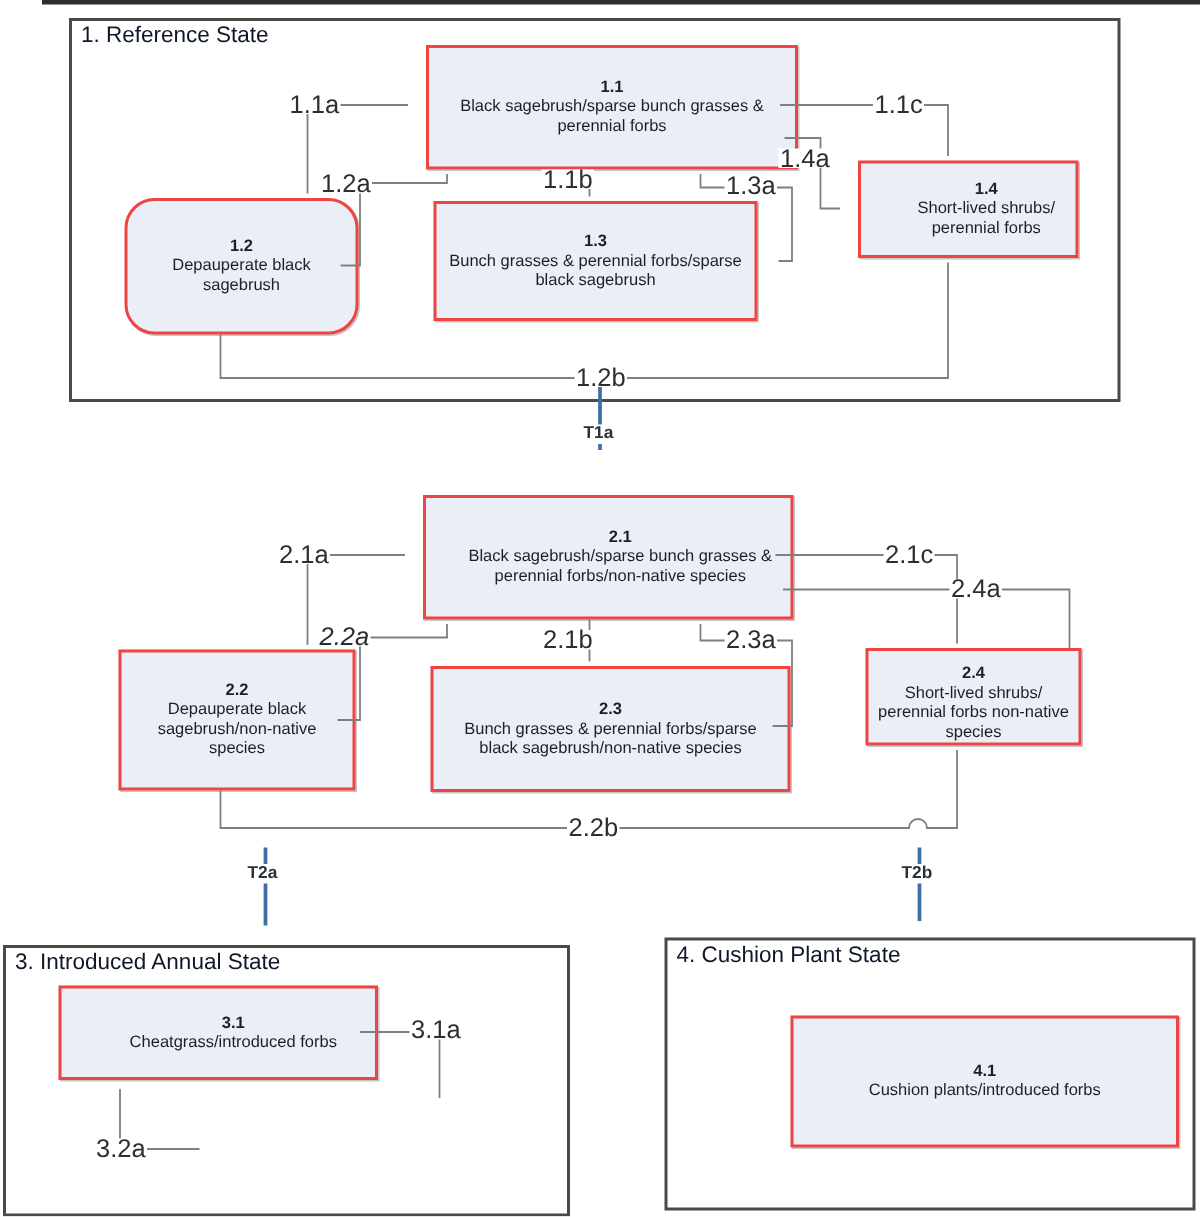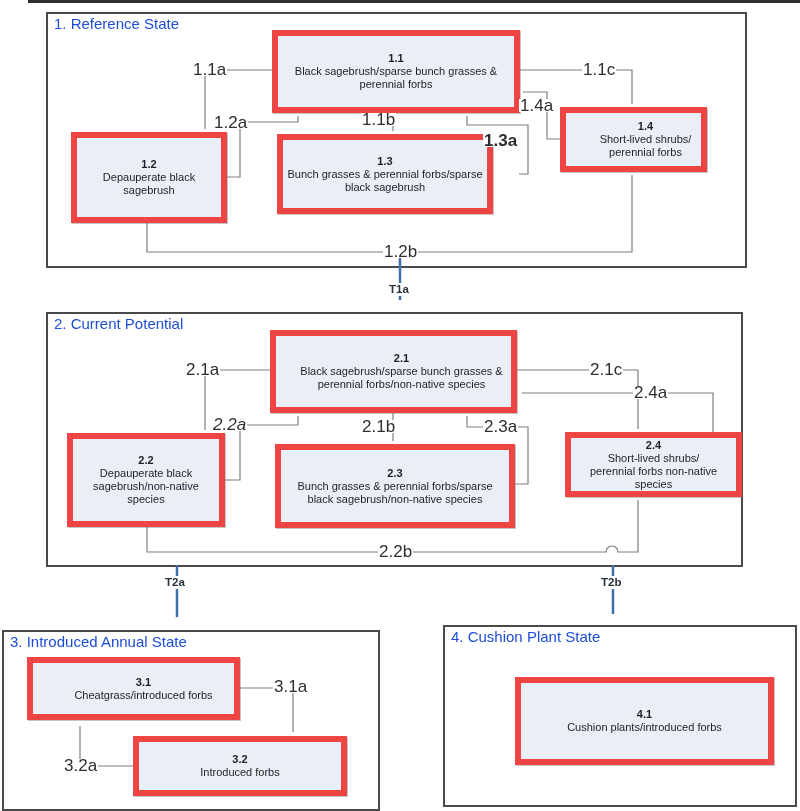--- a/index.html
+++ b/index.html
@@ -1,58 +1,55 @@
 <!DOCTYPE html>
 <html><head>
 <meta charset="utf-8">
 <style>
   html,body{margin:0;padding:0;background:#fff;}
   #diagram{position:relative;width:800px;height:811px;background:#ffffff;
            font-family:"Liberation Sans",sans-serif;overflow:hidden;}
   .page-rule{position:absolute;background:#2f2f2f;}
   .state{position:absolute;border:2px solid #4a4a4a;background:#ffffff;z-index:1;box-sizing:border-box;}
-  .state-title{position:absolute;top:1px;left:6px;font-size:15px;color:#1d4ed8;white-space:nowrap;}
-  .node{position:absolute;border:6px solid #ef4444;background:#e9eef7;z-index:2;box-sizing:border-box;
+  .state-title{position:absolute;top:1px;left:6px;font-size:15px;color:#0f172a;white-space:nowrap;}
+  .node{position:absolute;border:2px solid #ef4444;background:#e9eef7;z-index:2;box-sizing:border-box;
         display:flex;flex-direction:column;justify-content:center;align-items:center;text-align:center;
-        font-size:11px;line-height:13px;color:#1f1f1f;box-shadow:1px 1px 0 rgba(90,90,90,.35);}
+        font-size:11px;line-height:13px;color:#1f1f1f;box-shadow:1px 1px 0 rgba(90,90,90,.35);margin-left:12px;}
   .node .code{font-weight:bold;}
   svg.connectors{position:absolute;left:0;top:0;z-index:3;pointer-events:none;}
   svg.connectors path{fill:none;}
   .thin{stroke:#7f7f7f;stroke-width:1.2;}
   .thick{stroke:#3e6ea5;stroke-width:2.5;}
   .plabel{position:absolute;z-index:4;background:#ffffff;font-size:17px;line-height:13px;
           color:#2e2e2e;padding:0 1px;white-space:nowrap;}
   .tlabel{font-weight:bold;color:#29313a;font-size:11.5px;}
 </style>
 </head>
 <body>
 
 <div id="diagram">
 
   <div class="page-rule" style="left:28px;top:0;width:772px;height:3px;"></div>
 
   <div class="state" style="left:46px;top:12px;width:701px;height:256px;">
     <span class="state-title">1. Reference State</span>
   </div>
-  <div class="state" style="left:46px;top:312px;width:697px;height:255px;">
-    <span class="state-title">2. Current Potential</span>
-  </div>
   <div class="state" style="left:2px;top:630px;width:378px;height:181px;">
     <span class="state-title">3. Introduced Annual State</span>
   </div>
   <div class="state" style="left:443px;top:625px;width:354px;height:182px;">
     <span class="state-title">4. Cushion Plant State</span>
   </div>
 
   <div class="node" style="left:272px;top:30px;width:248px;height:83px;">
     <div class="code">1.1</div>
     <div>Black sagebrush/sparse bunch grasses &amp;</div>
     <div>perennial forbs</div>
   </div>
-  <div class="node" style="left:71px;top:132px;width:156px;height:91px;">
+  <div class="node" style="left:71px;top:132px;width:156px;height:91px;border-radius:20px;">
     <div class="code">1.2</div>
     <div>Depauperate black</div>
     <div>sagebrush</div>
   </div>
   <div class="node" style="left:277px;top:134px;width:216px;height:80px;">
     <div class="code">1.3</div>
     <div>Bunch grasses &amp; perennial forbs/sparse</div>
     <div>black sagebrush</div>
   </div>
   <div class="node" style="left:560px;top:107px;width:147px;height:65px;padding-left:24px;">
@@ -70,34 +67,30 @@
     <div class="code">2.2</div>
     <div>Depauperate black</div>
     <div>sagebrush/non-native</div>
     <div>species</div>
   </div>
   <div class="node" style="left:275px;top:444px;width:240px;height:84px;">
     <div class="code">2.3</div>
     <div>Bunch grasses &amp; perennial forbs/sparse</div>
     <div>black sagebrush/non-native species</div>
   </div>
-  <div class="node" style="left:565px;top:432px;width:177px;height:65px;">
+  <div class="node" style="left:565px;top:432px;width:144px;height:65px;justify-content:flex-end;">
     <div class="code">2.4</div>
     <div>Short-lived shrubs/</div>
     <div>perennial forbs non-native</div>
     <div>species</div>
   </div>
 
   <div class="node" style="left:27px;top:657px;width:213px;height:63px;padding-left:20px;">
     <div class="code">3.1</div>
     <div>Cheatgrass/introduced forbs</div>
-  </div>
-  <div class="node" style="left:133px;top:736px;width:214px;height:60px;">
-    <div class="code">3.2</div>
-    <div>Introduced forbs</div>
   </div>
 
   <div class="node" style="left:515px;top:677px;width:259px;height:88px;">
     <div class="code">4.1</div>
     <div>Cushion plants/introduced forbs</div>
   </div>
 
   <svg class="connectors" width="800" height="811" viewBox="0 0 800 811">
     <defs>
       <marker id="ah" markerUnits="userSpaceOnUse" markerWidth="9" markerHeight="9" refX="7" refY="4.5" orient="auto">
@@ -128,21 +121,21 @@
     <path class="thin" d="M133,766 H80 V726" marker-end="url(#ah)"></path>
 
     <path class="thick" d="M400,253 V300" marker-end="url(#ahBig)"></path>
     <path class="thick" d="M177,565 V617" marker-end="url(#ahBig)"></path>
     <path class="thick" d="M613,565 V614" marker-end="url(#ahBig)"></path>
   </svg>
 
   <span class="plabel" style="left:192px;top:63px;">1.1a</span>
   <span class="plabel" style="left:213px;top:116px;">1.2a</span>
   <span class="plabel" style="left:361px;top:113px;">1.1b</span>
-  <span class="plabel" style="left:483px;top:134px;font-weight:bold;">1.3a</span>
+  <span class="plabel" style="left:483px;top:117px;">1.3a</span>
   <span class="plabel" style="left:582px;top:63px;">1.1c</span>
   <span class="plabel" style="left:519px;top:99px;">1.4a</span>
   <span class="plabel" style="left:383px;top:245px;">1.2b</span>
 
   <span class="plabel" style="left:185px;top:363px;">2.1a</span>
   <span class="plabel" style="left:212px;top:418px;font-style:italic;">2.2a</span>
   <span class="plabel" style="left:361px;top:420px;">2.1b</span>
   <span class="plabel" style="left:483px;top:420px;">2.3a</span>
   <span class="plabel" style="left:589px;top:363px;">2.1c</span>
   <span class="plabel" style="left:633px;top:386px;">2.4a</span>

